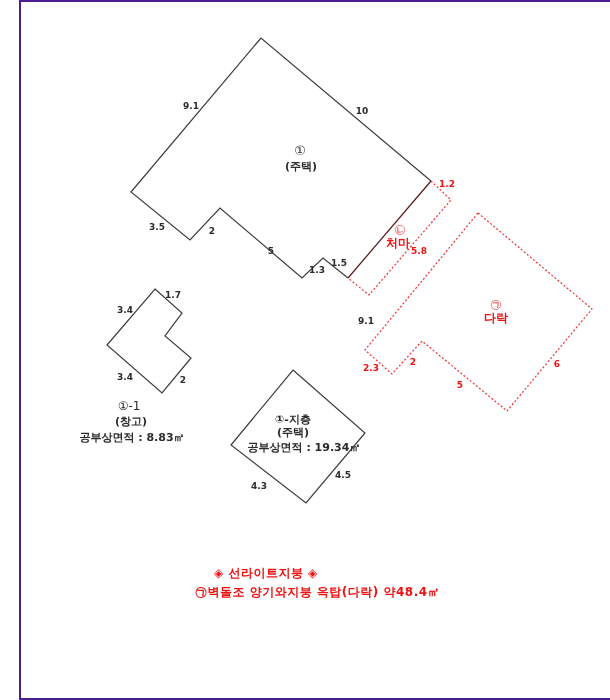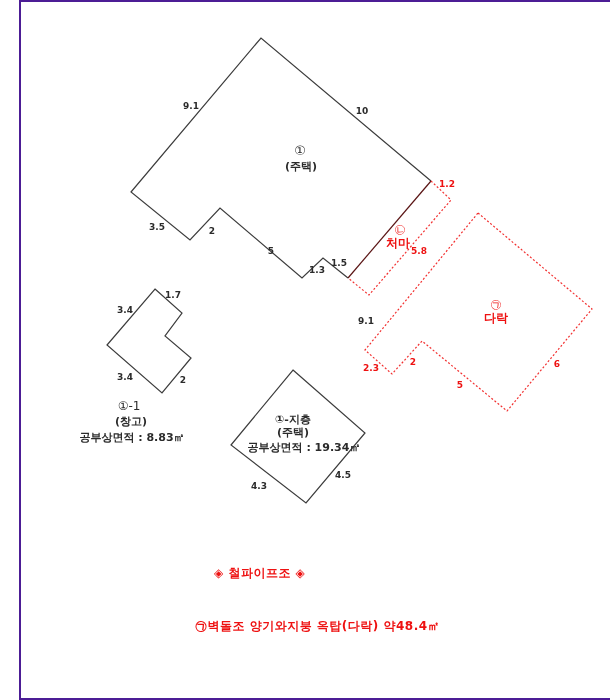--- a/index.html
+++ b/index.html
@@ -16,21 +16,21 @@
   svg text{font-family:"DejaVu Sans",sans-serif;}
   .legend-line{
     position:absolute;
     color:#ee1111;
     font-size:12px;
     font-weight:bold;
     white-space:nowrap;
     letter-spacing:0.5px;
   }
   .legend-title{left:193px;top:563px;}
-  .legend-attic{left:174px;top:616px;}
+  .legend-attic{left:174px;top:582px;}
   .legend-eaves{left:167px;top:600px;}
 </style>
 </head>
 <body>
 
 <div class="frame">
   <svg id="diagram" width="606" height="696" viewBox="2 2 606 696">
       <polyline points="329,278 304,258 283,278 201,208 171,240 112,192 242,38 412,181" fill="none" stroke="#3c3c3c" stroke-width="1.2"></polyline>
       <polyline points="412,181 329,278" fill="none" stroke="#5a1414" stroke-width="1.2"></polyline>
       <polyline points="412,181 432,200 350,295 329,278" fill="none" stroke="#f23030" stroke-width="1.2" stroke-dasharray="2 2"></polyline>
@@ -63,15 +63,15 @@
       <text x="379" y="247" fill="#ee1111" font-size="12" text-anchor="middle" font-weight="bold">처마</text>
       <text x="477" y="308" fill="#ee1111" font-size="11" text-anchor="middle">㉠</text>
       <text x="477" y="322" fill="#ee1111" font-size="12" text-anchor="middle" font-weight="bold">다락</text>
       <text x="110" y="410" fill="#2b2b2b" font-size="12" text-anchor="middle">①-1</text>
       <text x="112" y="425" fill="#2b2b2b" font-size="11" text-anchor="middle" font-weight="bold">(창고)</text>
       <text x="113" y="441" fill="#2b2b2b" font-size="11" text-anchor="middle" font-weight="bold">공부상면적 : 8.83㎡</text>
       <text x="274" y="423" fill="#2b2b2b" font-size="11" text-anchor="middle" font-weight="bold">①-지층</text>
       <text x="274" y="436" fill="#2b2b2b" font-size="11" text-anchor="middle" font-weight="bold">(주택)</text>
       <text x="285" y="451" fill="#2b2b2b" font-size="11" text-anchor="middle" font-weight="bold">공부상면적 : 19.34㎡</text>
     </svg>
-  <div class="legend-line legend-title">◈ 철파이프조 ◈</div>
+  <div class="legend-line legend-title">◈ 선라이트지붕 ◈</div>
   <div class="legend-line legend-attic">㉠벽돌조 양기와지붕 옥탑(다락) 약48.4㎡</div>
 </div>
 
 </body></html>

